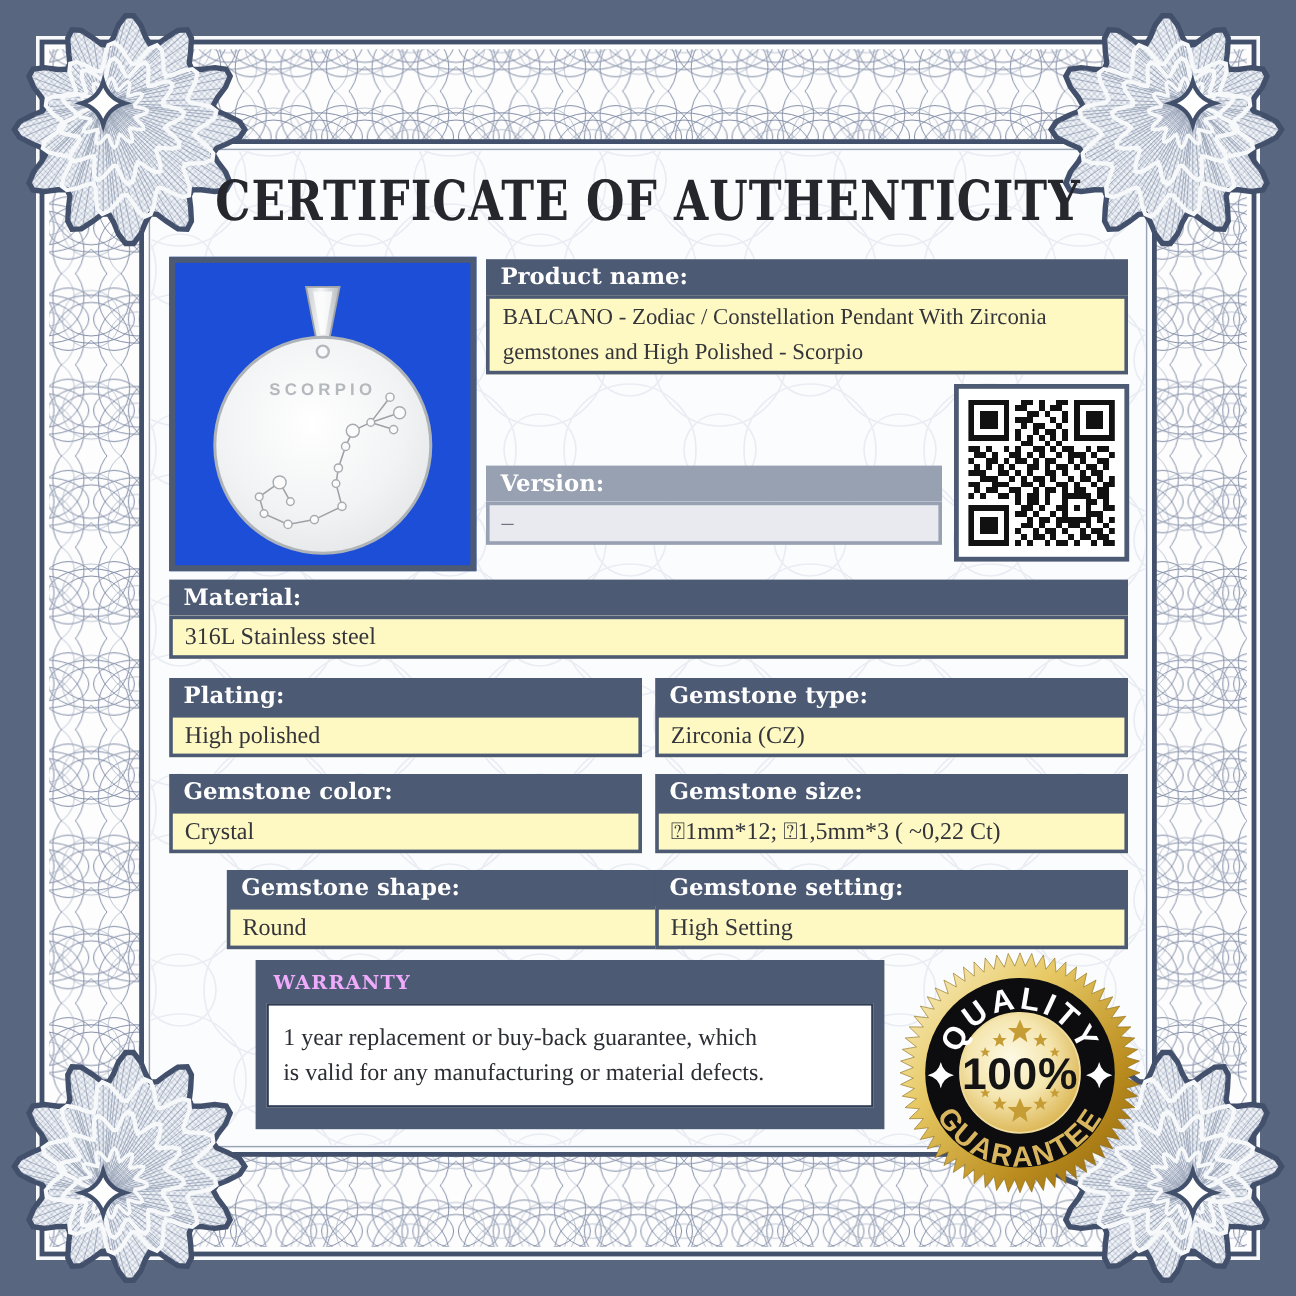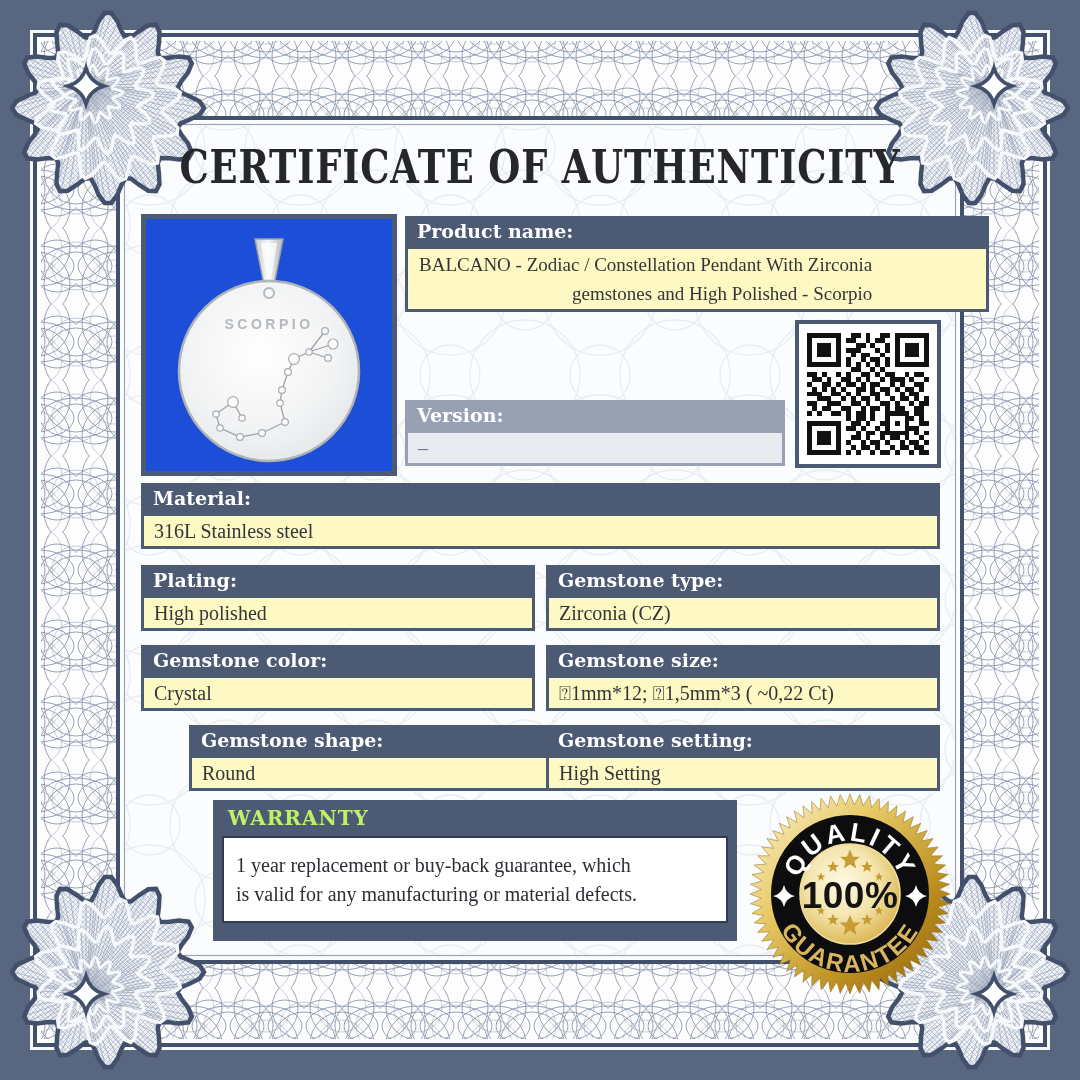--- a/index.html
+++ b/index.html
@@ -16,22 +16,22 @@
       box-sizing:border-box;padding:0 10px;font-size:20px;color:#34353b;}
   .vl.multi{height:66px;font-size:19px;line-height:1.55;white-space:pre-line;padding:0 11px;}
   .muted .hd{background:var(--mut,#98a1b2);}
   .muted .vl{background:#e8eaef;border-color:var(--mut,#98a1b2);color:#6f7480;}
   .photo{position:absolute;left:141px;top:214px;width:256px;height:262px;z-index:2;background:#1d4ed8;
          border:5px solid var(--hdr,#4d5a74);box-sizing:border-box;}
   .qrbox{position:absolute;left:795px;top:320px;width:146px;height:148px;z-index:2;background:#fff;
          border:4px solid var(--hdr,#4d5a74);box-sizing:border-box;display:flex;align-items:center;justify-content:center;}
   .warr{position:absolute;left:213px;top:800px;width:524px;height:141px;z-index:2;
         background:var(--hdr,#4d5a74);box-sizing:border-box;}
-  .whd{display:flex;align-items:center;height:36px;padding:0 15px;color:#bef264;
-       font-family:"DejaVu Serif",serif;font-weight:bold;font-size:20px;letter-spacing:1px;}
+  .whd{display:flex;align-items:center;height:36px;padding:0 15px;color:#f0abfc;
+       font-family:"DejaVu Serif",serif;font-weight:bold;font-size:16px;letter-spacing:1px;}
   .wbody{margin:0 9px 9px;height:87px;box-sizing:border-box;background:#fff;border:2px solid #303c55;
          display:flex;align-items:center;padding:0 12px;font-weight:normal;font-size:20px;color:#2c2e34;
          line-height:1.45;white-space:pre-line;}
   .badge{position:absolute;left:747px;top:791px;width:206px;height:206px;z-index:3;}
   .pendant{width:246px;height:245px;}
 </style>
 </head>
 <body>
 
 <div class="canvas">
@@ -136,28 +136,28 @@
             <circle cx="70" cy="195" r="3.2"></circle>
             <circle cx="96" cy="199" r="3.2"></circle>
           <circle cx="148" cy="140" r="5.4"></circle>
             <circle cx="87" cy="183" r="5.4"></circle>
             <circle cx="187" cy="125" r="5"></circle>
         </g>
       </g>
     </svg>
   </div>
 
-  <div class="fld" style="left:405px;top:216px;width:584px;text-align:right;">
+  <div class="fld" style="left:405px;top:216px;width:535px;">
     <div class="hd">Product name:</div>
     <div class="vl multi">BALCANO - Zodiac / Constellation Pendant With Zirconia
 gemstones and High Polished - Scorpio</div>
   </div>
 
 
-  <div class="fld muted" style="left:405px;top:400px;width:380px;">
+  <div class="fld muted" style="left:405px;top:388px;width:380px;">
     <div class="hd">Version:</div>
     <div class="vl">–</div>
   </div>
 
   <div class="qrbox">
     <svg id="qr-svg" viewBox="0 0 25 25" width="122" height="122" style="shape-rendering:crispEdges" fill="#111111" xmlns="http://www.w3.org/2000/svg">
         <rect x="0" y="0" width="1" height="1"></rect>
         <rect x="1" y="0" width="1" height="1"></rect>
         <rect x="2" y="0" width="1" height="1"></rect>
         <rect x="3" y="0" width="1" height="1"></rect>

